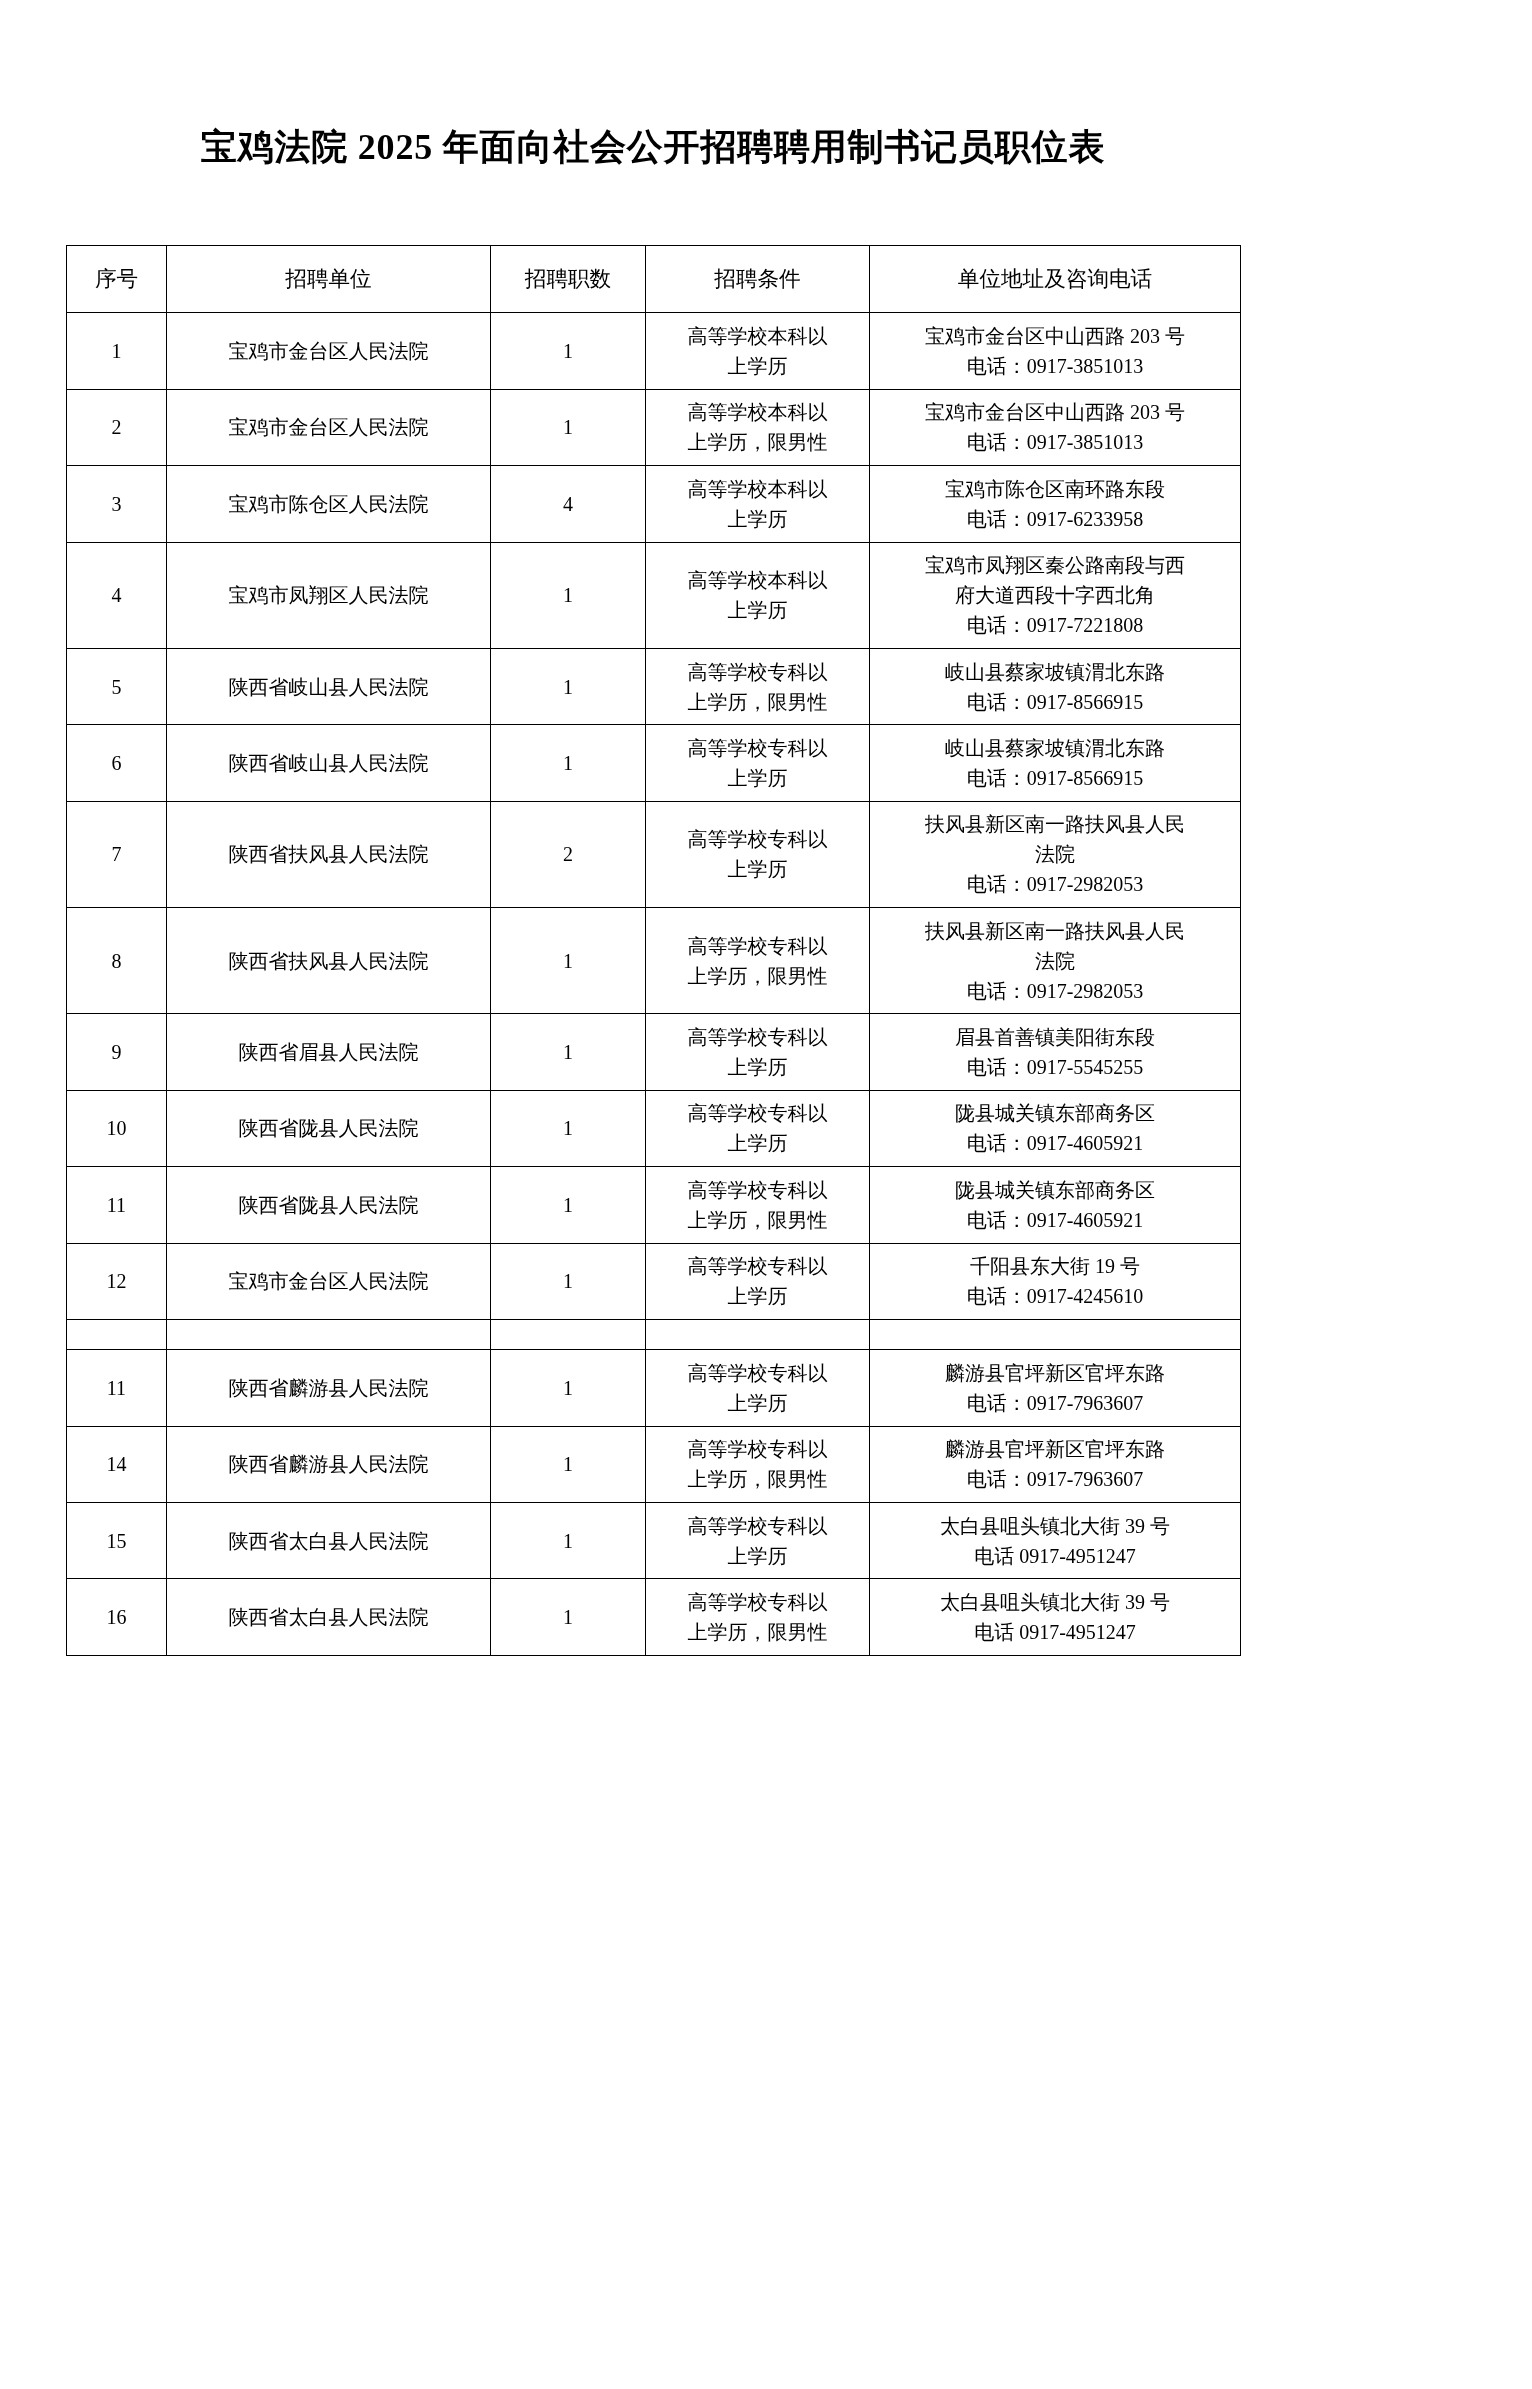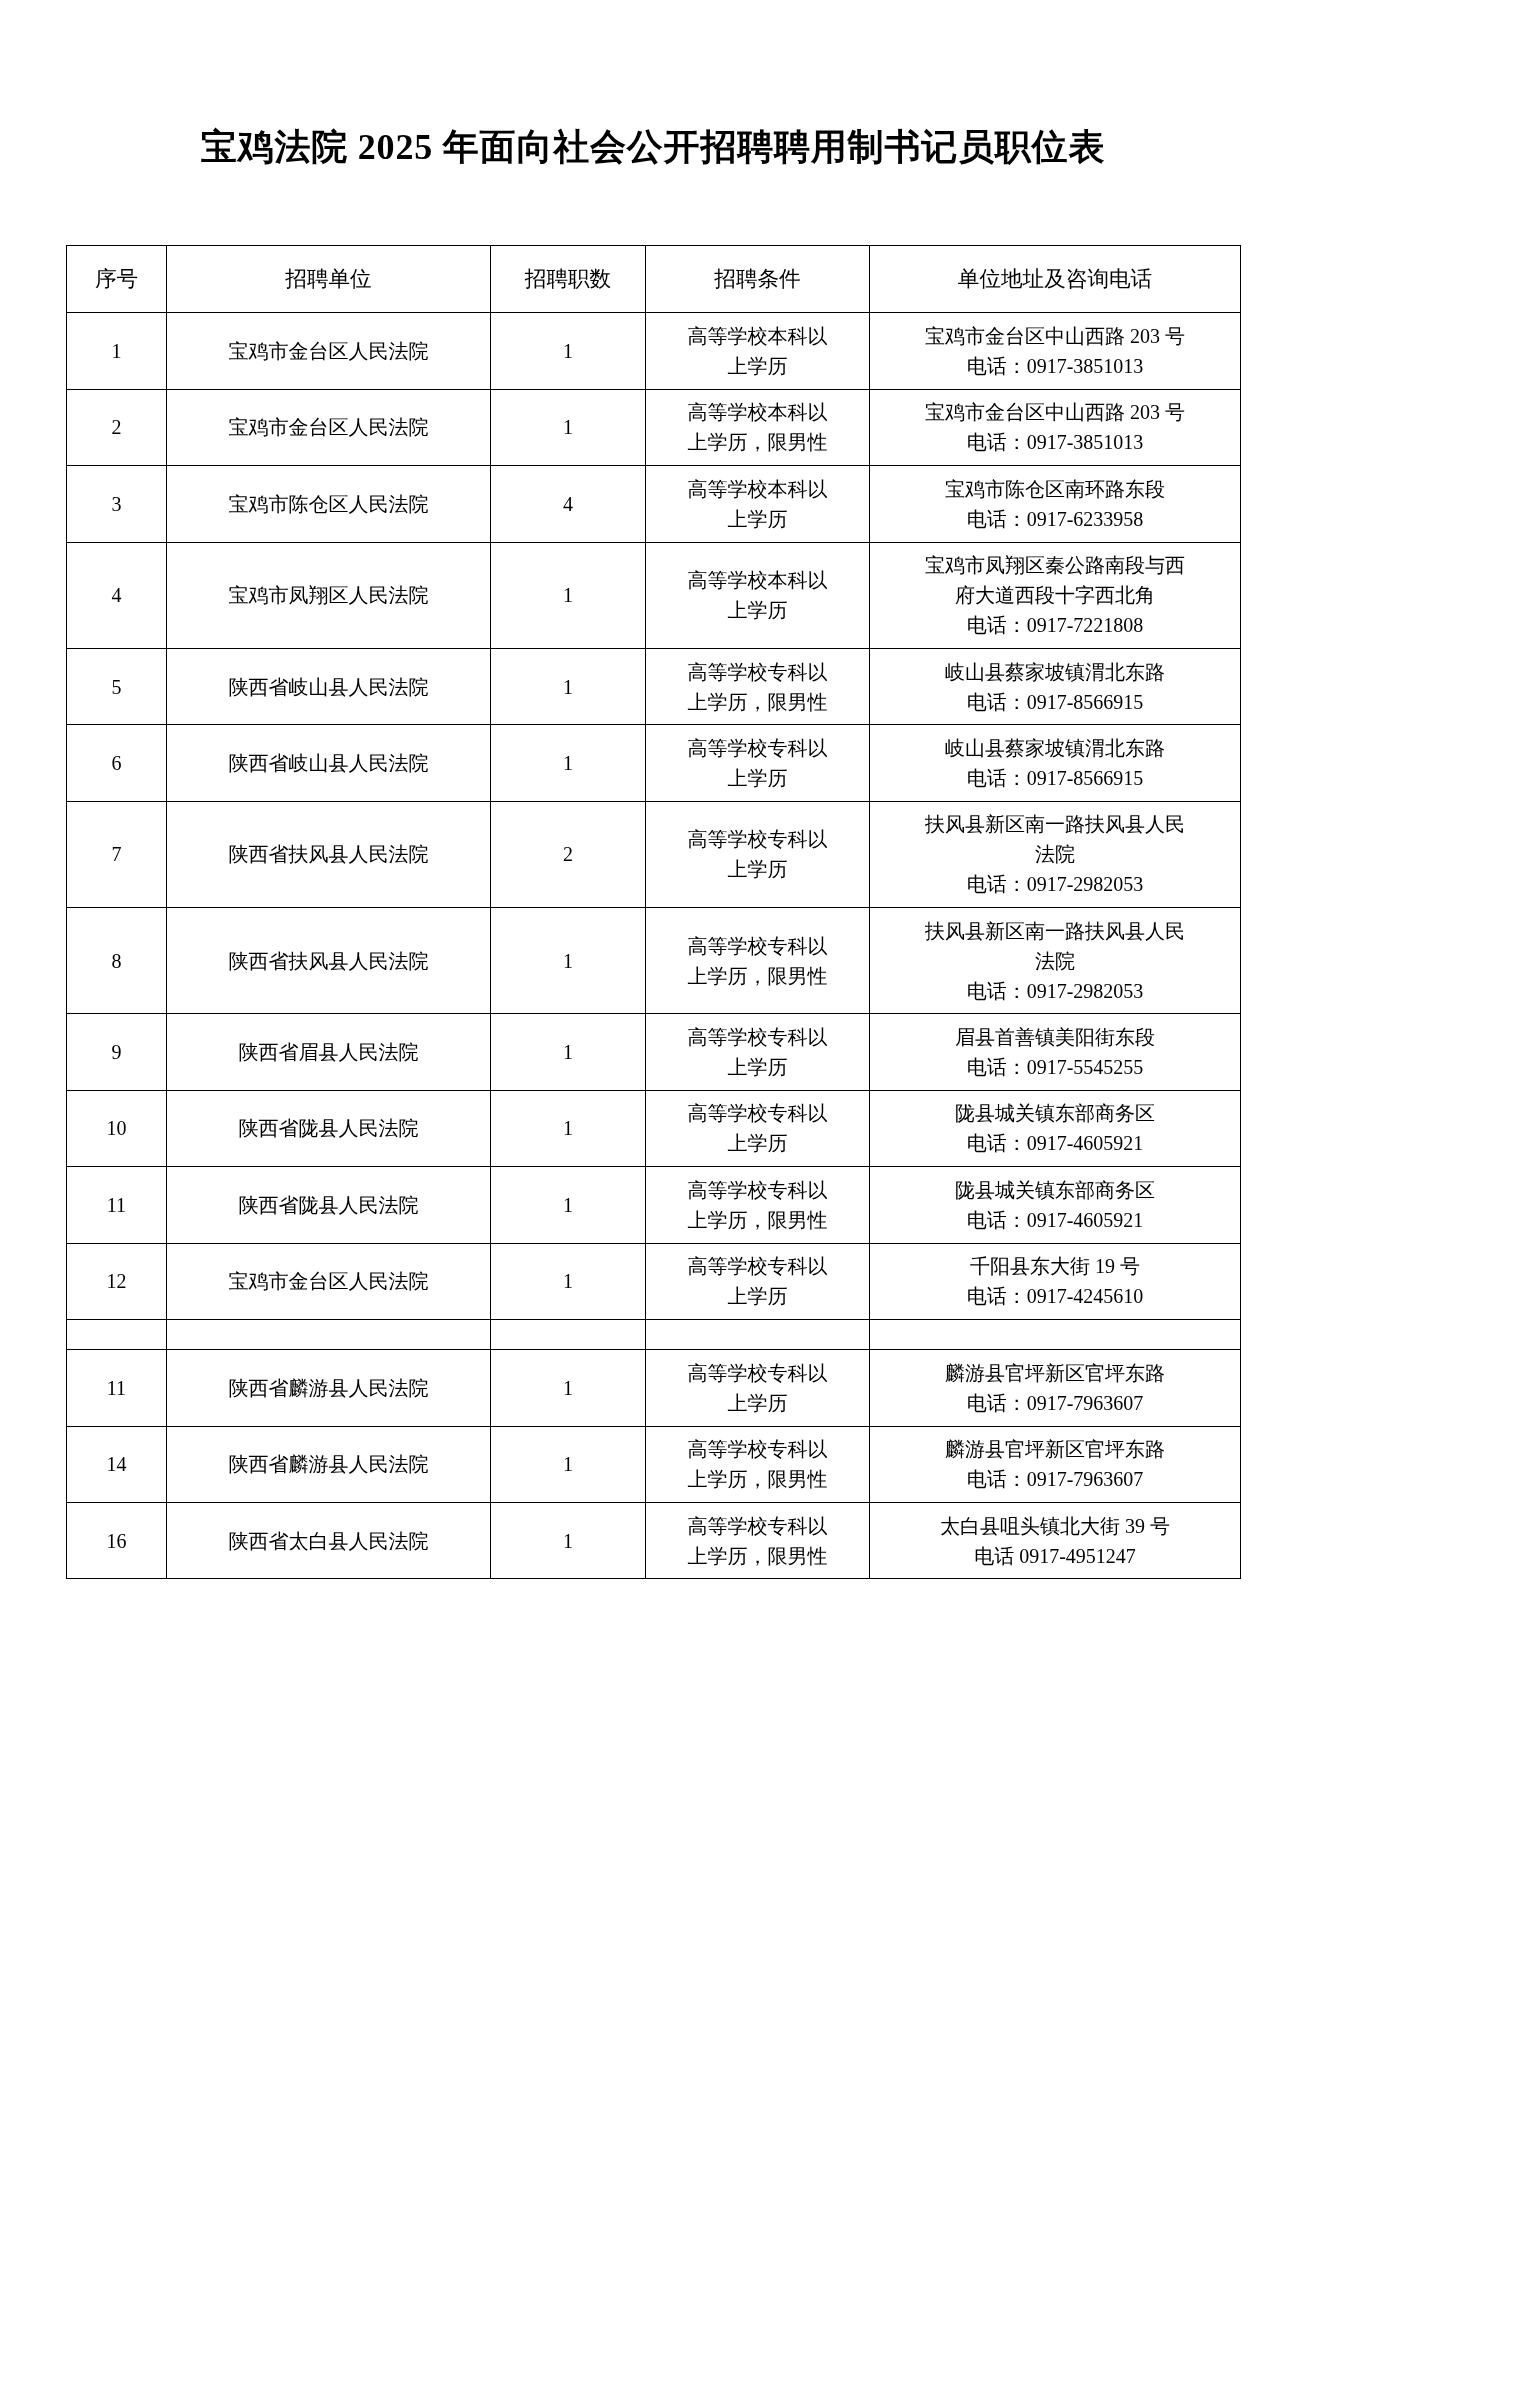--- a/index.html
+++ b/index.html
@@ -229,20 +229,29 @@
           <tr>
             <td class="cell-idx">14</td>
             <td class="cell-unit">陕西省麟游县人民法院</td>
             <td class="cell-num">1</td>
             <td class="cell-cond multiline">高等学校专科以
 上学历，限男性</td>
             <td class="cell-addr multiline">麟游县官坪新区官坪东路
 电话：0917-7963607</td>
           </tr>
           <tr>
+            <td class="cell-idx">15</td>
+            <td class="cell-unit">陕西省太白县人民法院</td>
+            <td class="cell-num">1</td>
+            <td class="cell-cond multiline">高等学校专科以
+上学历</td>
+            <td class="cell-addr multiline">太白县咀头镇北大街 39 号
+电话 0917-4951247</td>
+          </tr>
+          <tr>
             <td class="cell-idx">16</td>
             <td class="cell-unit">陕西省太白县人民法院</td>
             <td class="cell-num">1</td>
             <td class="cell-cond multiline">高等学校专科以
 上学历，限男性</td>
             <td class="cell-addr multiline">太白县咀头镇北大街 39 号
 电话 0917-4951247</td>
           </tr>
         </tbody>
     </table>

